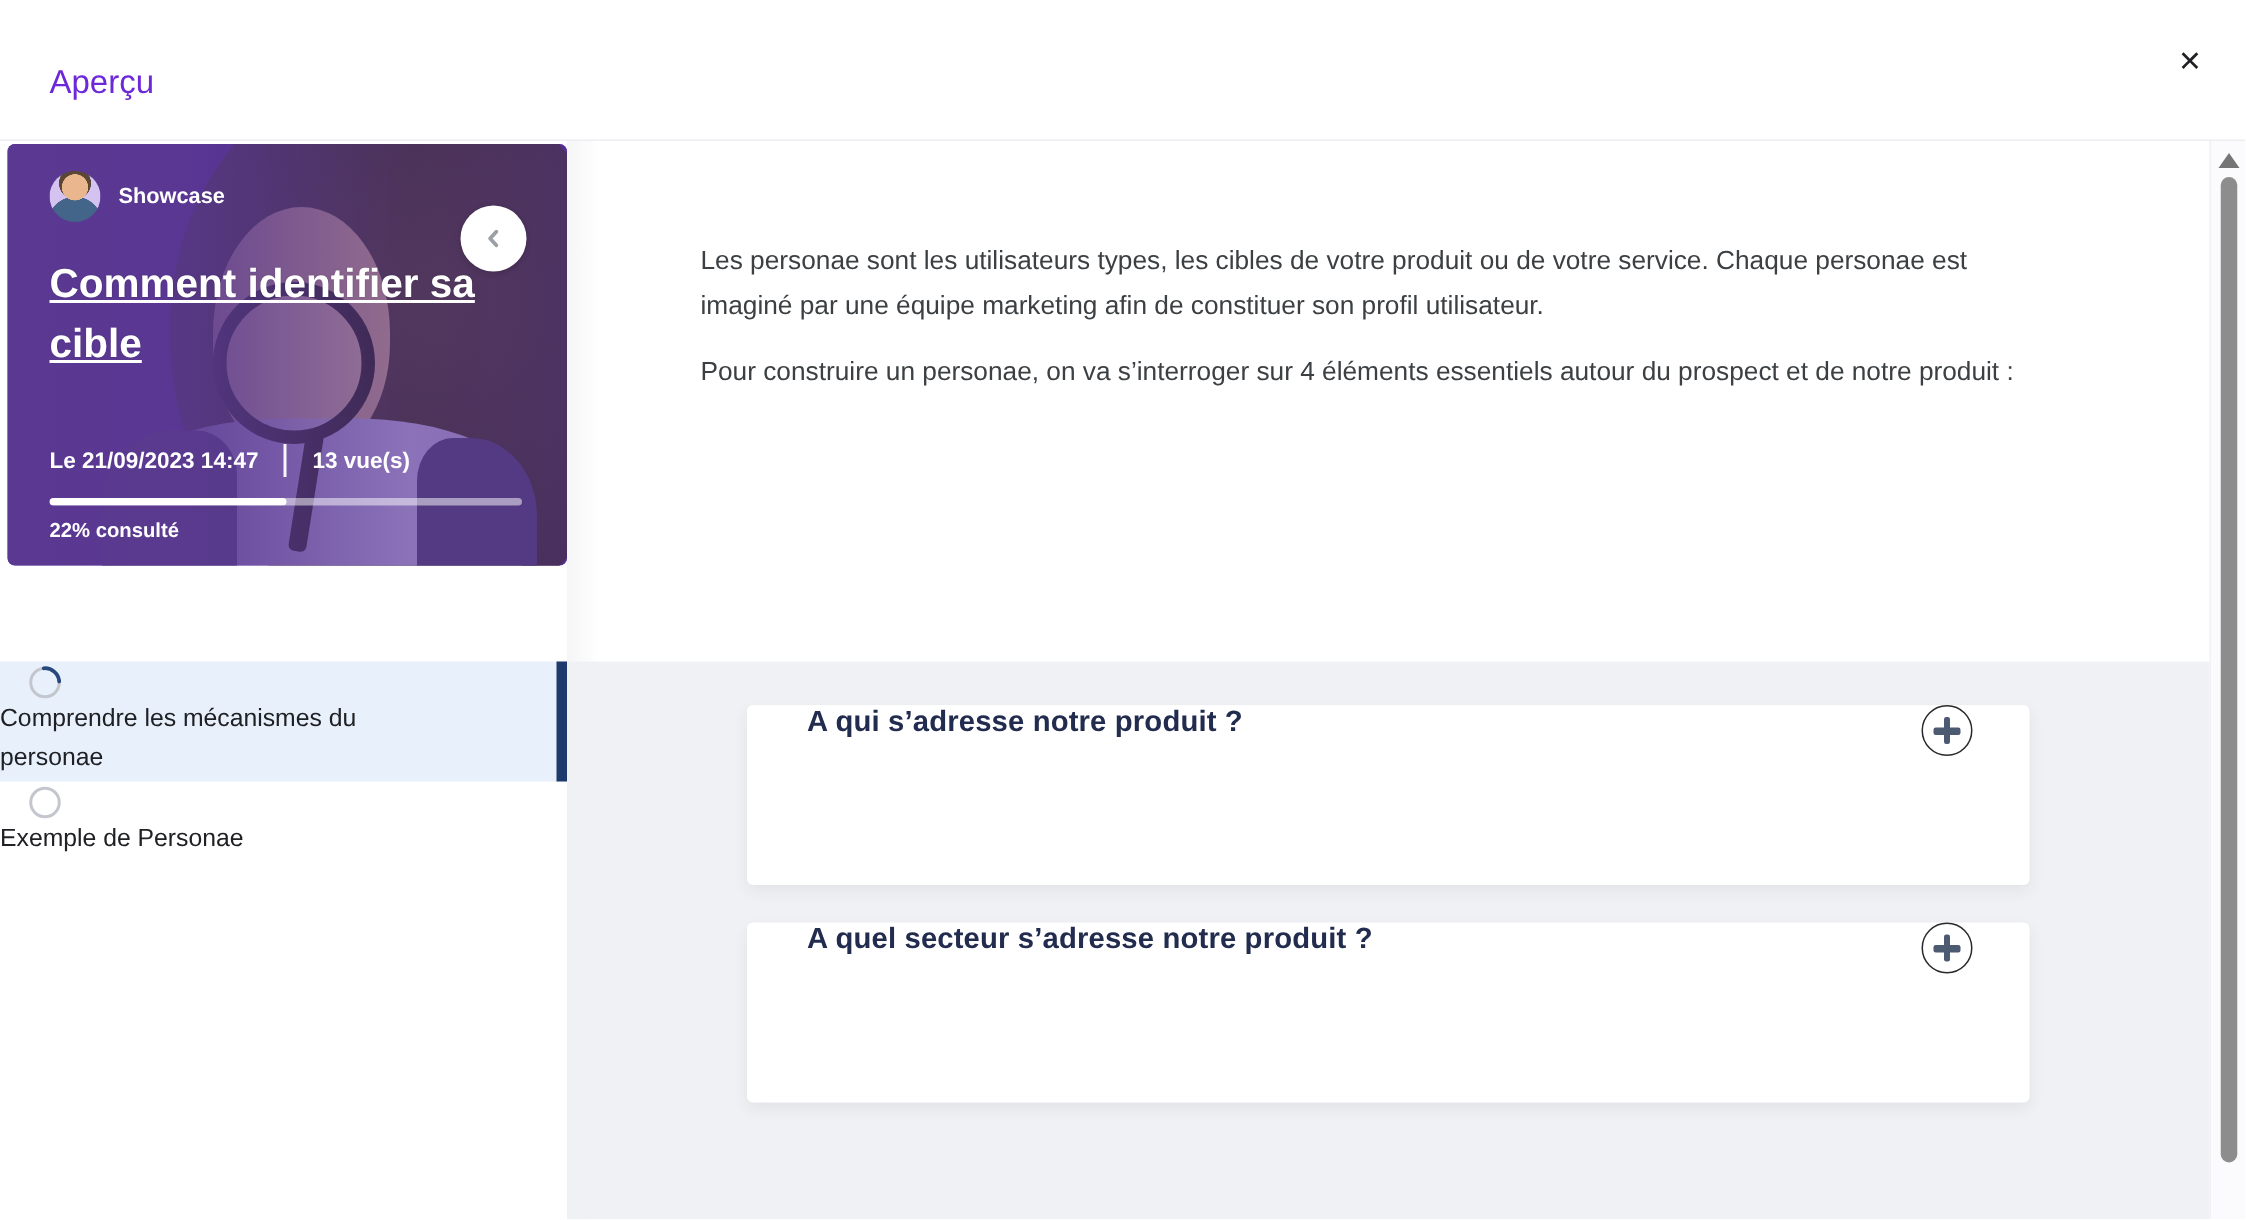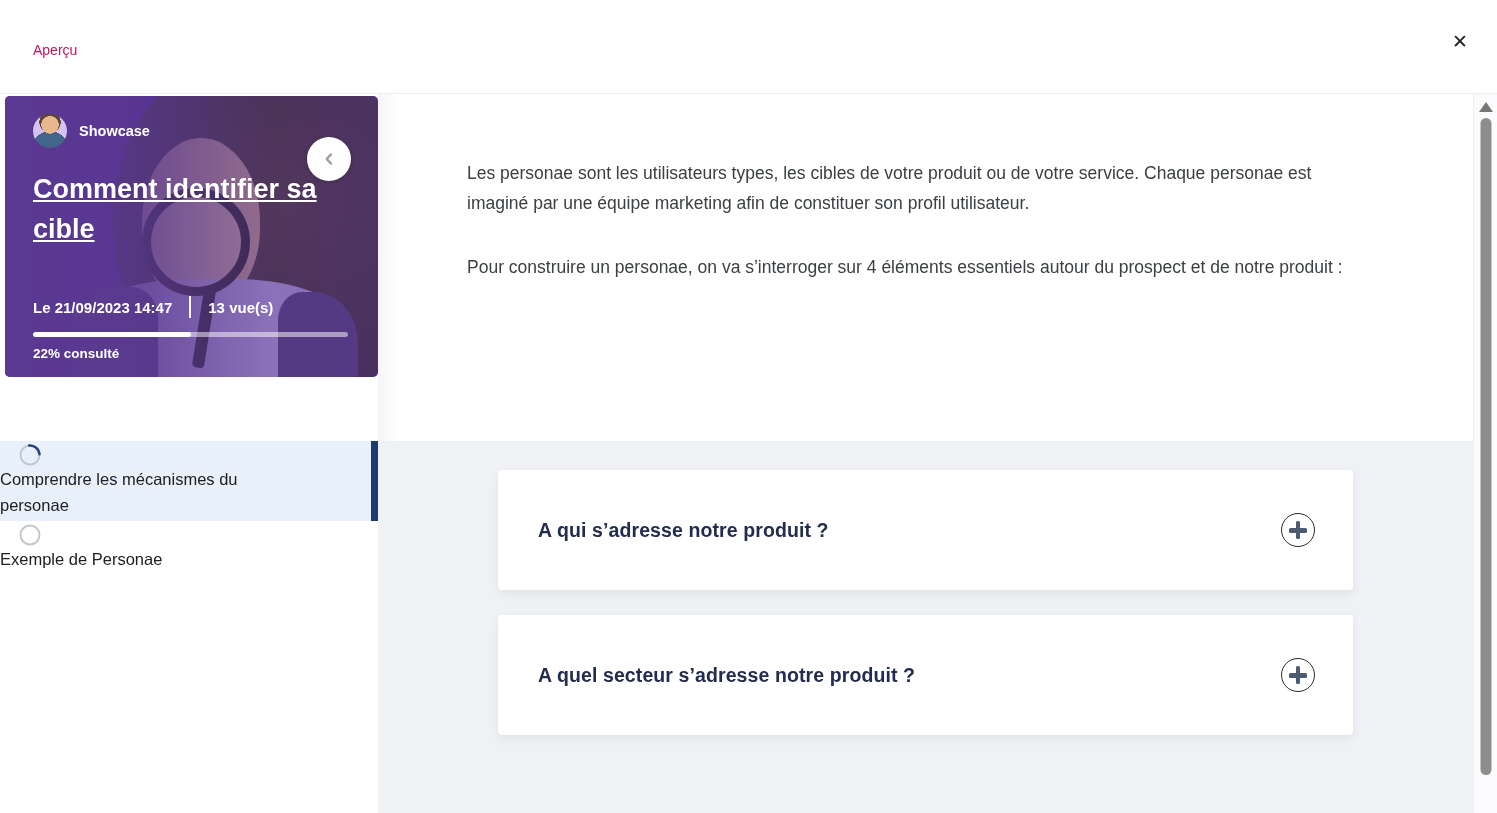--- a/index.html
+++ b/index.html
@@ -2,21 +2,21 @@
 <html><head>
 <meta charset="utf-8">
 <style>
   * { margin:0; padding:0; box-sizing:border-box; }
   html,body { background:#fff; }
   body { font-family:"Liberation Sans","DejaVu Sans",sans-serif; color:#202124; }
   .screen { position:relative; width:1497px; height:813px; background:#fff; overflow:hidden; }
 
   
   .header { position:absolute; top:0; left:0; right:0; height:94px; background:#fff; border-bottom:1px solid #eeeef2; z-index:5; }
-  .header-title { position:absolute; left:33px; top:42px; font-size:14px; font-weight:500; color:#be185d; }
+  .header-title { position:absolute; left:33px; top:42px; font-size:22px; font-weight:500; color:#6d28d9; }
   .close-btn { position:absolute; right:22px; top:26px; width:30px; height:30px; display:flex; align-items:center; justify-content:center; font-size:19px; color:#202124; cursor:pointer; background:none; border:none; }
 
   
   .sidebar { position:absolute; left:0; top:94px; bottom:0; width:378px; background:#fff; z-index:4; }
 
   .course-card { position:relative; margin:2px 0 0 5px; width:373px; height:281px; background:#4c1d95; border-radius:5px; overflow:hidden; }
   .photo { position:absolute; inset:0; }
   .hair { position:absolute; right:-45px; top:-50px; width:310px; height:370px; background:radial-gradient(ellipse at 55% 42%, #4a3531 0%, #32231f 70%); border-radius:48% 52% 46% 54%; }
   .face { position:absolute; right:118px; top:42px; width:118px; height:168px; background:#c59b88; border-radius:50% 50% 46% 46%; }
   .glass-ring { position:absolute; right:128px; top:92px; width:108px; height:108px; border:9px solid #221a17; border-radius:50%; background:rgba(235,215,205,0.22); }
@@ -49,25 +49,25 @@
   .nav-item.active { background:#e8f0fb; }
   .nav-item.active .active-bar { position:absolute; right:0; top:0; bottom:0; width:7px; background:#1e3a6d; }
   .nav-icon { flex:0 0 auto; margin:0 24px 0 19px; width:22px; height:22px; }
   .nav-label { font-size:16.5px; line-height:26px; color:#202124; max-width:290px; }
 
   
   .main { position:absolute; left:378px; top:94px; right:0; bottom:0; background:#fff; }
   .main::before { content:""; position:absolute; left:0; top:0; bottom:0; width:22px; background:linear-gradient(90deg, rgba(120,120,150,0.07), rgba(120,120,150,0)); }
   .intro { padding:64px 140px 0 89px; }
   .intro p { font-size:17.5px; line-height:30px; color:#3c4043; max-width:885px; }
-  .intro p + p { margin-top:34px; }
+  .intro p + p { margin-top:14px; }
 
   .gray-zone { position:absolute; top:347px; left:0; right:24px; bottom:0; background:#f0f1f4; }
   .accordions { padding:29px 0 0 120px; }
-  .accordion { width:855px; height:120px; background:#fff; border-radius:4px; box-shadow:0 4px 10px rgba(40,50,80,0.07); display:flex; align-items:center; justify-content:space-between; padding:0 38px 0 40px; cursor:pointer;gap:30px; }
+  .accordion { width:855px; height:120px; background:#fff; border-radius:4px; box-shadow:0 4px 10px rgba(40,50,80,0.07); display:flex; justify-content:space-between; padding:0 38px 0 40px; cursor:pointer;gap:30px; }
   .accordion + .accordion { margin-top:25px; }
   .accordion-title { font-size:19.5px; font-weight:700; color:#222c4e; letter-spacing:0.1px; }
   .plus-btn { width:34px; height:34px; border-radius:50%; border:1.5px solid #2a2a2a; background:#fff; display:flex; align-items:center; justify-content:center; cursor:pointer; flex:0 0 auto; }
   .plus-glyph { position:relative; width:18px; height:18px; }
   .plus-glyph::before, .plus-glyph::after { content:""; position:absolute; background:#4c5a72; border-radius:1.5px; }
   .plus-glyph::before { left:0; top:7px; width:18px; height:4.5px; }
   .plus-glyph::after { left:6.75px; top:0; width:4.5px; height:18px; }
 
   
   .scrollbar { position:absolute; right:0; top:94px; bottom:0; width:24px; background:#fbfbfd; border-left:1px solid #f1f1f4; z-index:6; }

